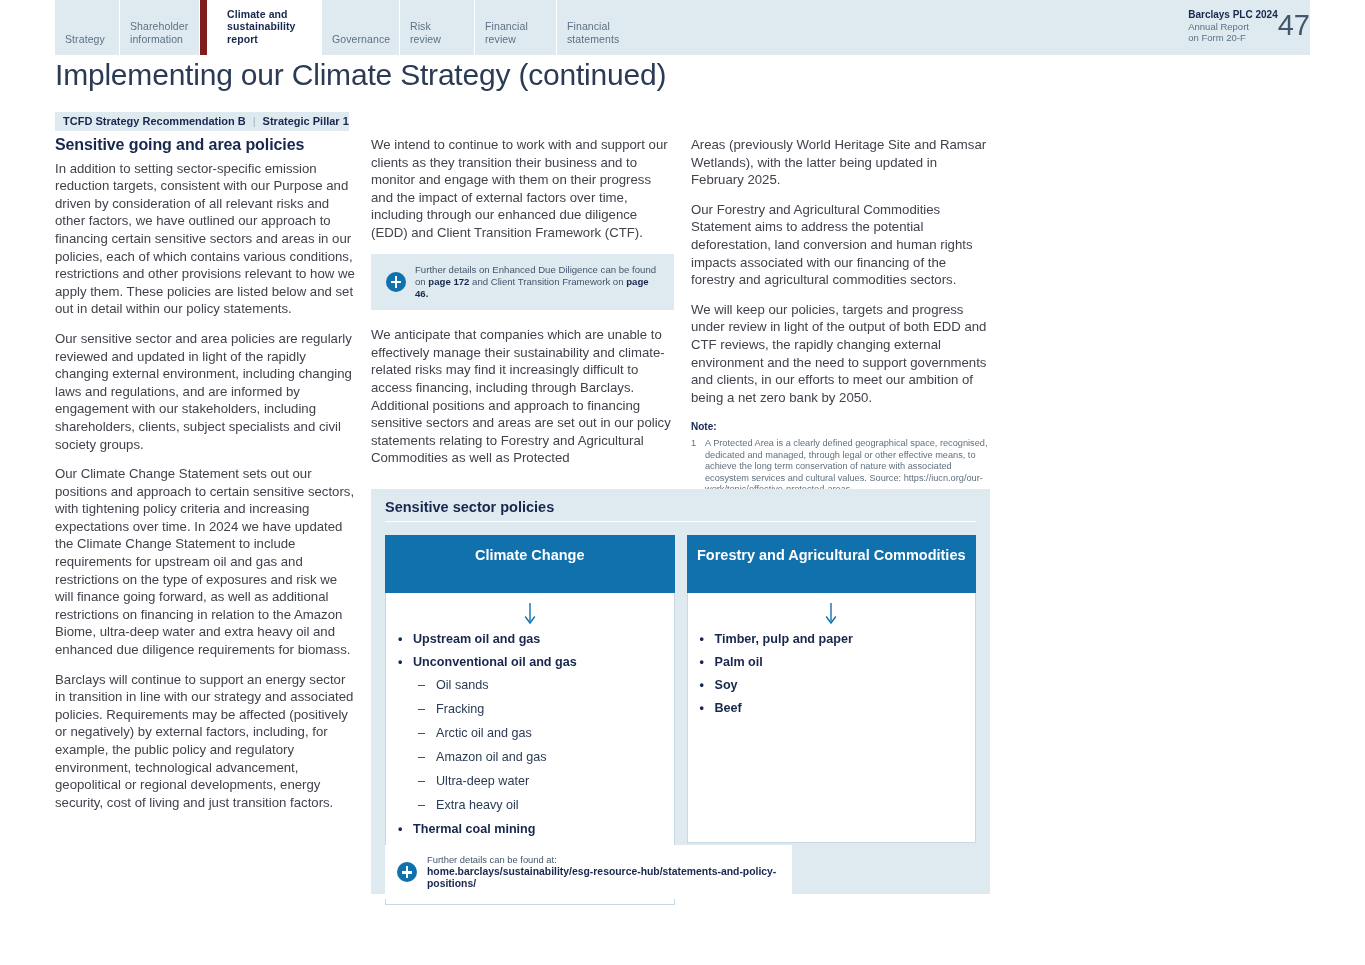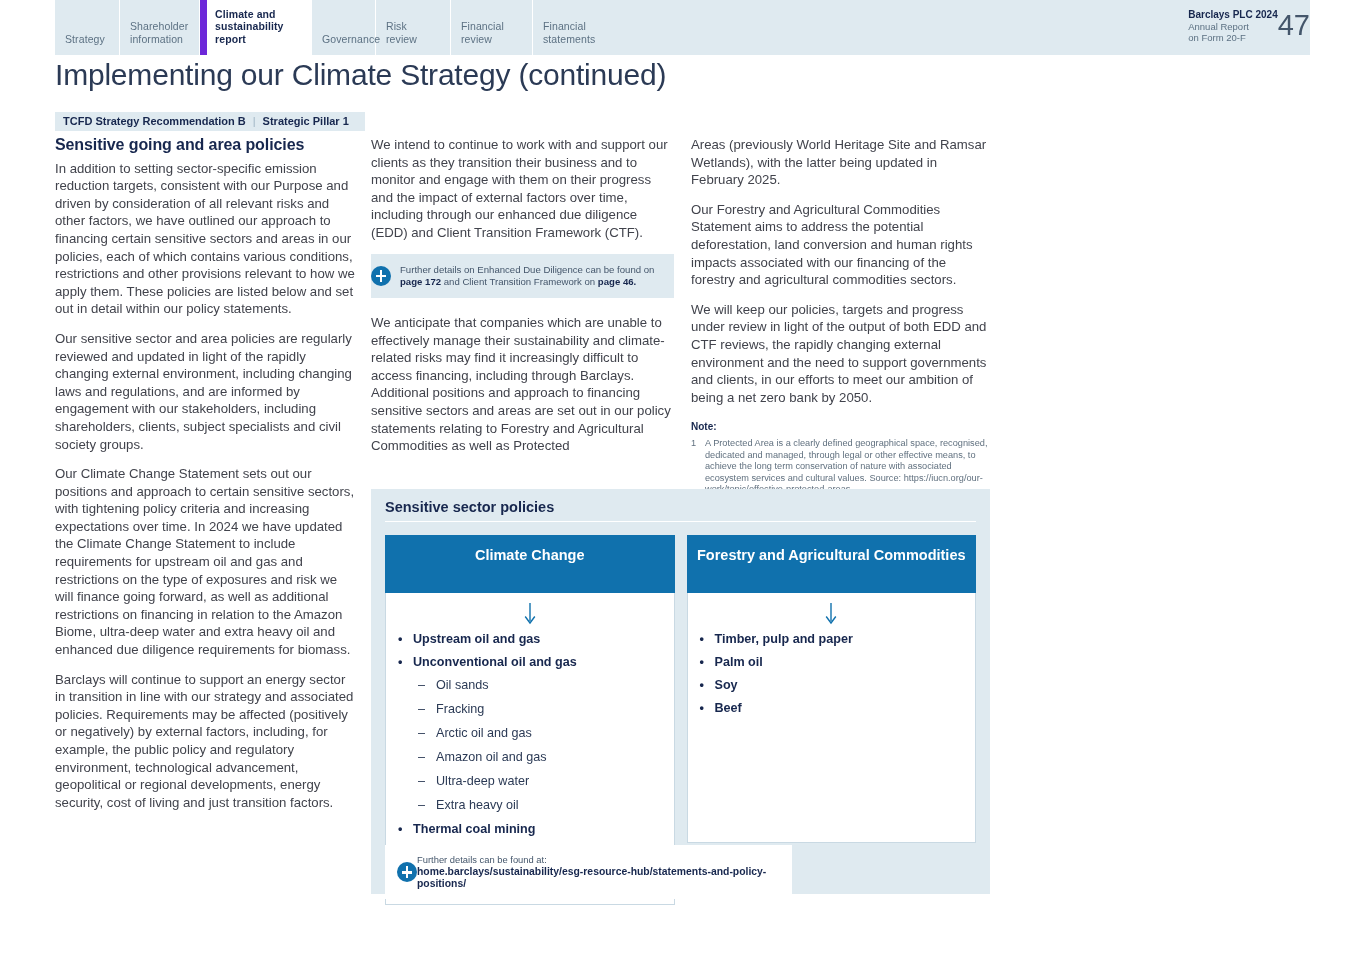--- a/index.html
+++ b/index.html
@@ -34,29 +34,29 @@
     font-size: 10.5px;
     line-height: 12.5px;
     color: #5c7183;
     border-right: 1px solid #ffffff;
     letter-spacing: 0.1px;
   }
   .tab-label { display: block; white-space: pre-line; }
   .tab.t1 { width: 65px; }
   .tab.t2 { width: 80px; }
   .tab.active {
-    width: 112px;
-    background: #ffffff;
-    color: #17274e;
-    font-weight: bold;
-    border-left: 7px solid #6d28d9;
-    padding-left: 8px;
+    width: 122px;
+    background: #ffffff;
+    color: #17274e;
+    font-weight: bold;
+    border-left: 7px solid #7f1d1d;
+    padding-left: 20px;
     border-right: none;
   }
-  .tab.t4 { width: 64px; }
+  .tab.t4 { width: 78px; }
   .tab.t5 { width: 75px; }
   .tab.t6 { width: 82px; }
   .tab.t7 { width: 86px; border-right: none; }
 
   .headright {
     position: absolute;
     right: 55px; top: 9px;
     display: flex;
     align-items: flex-start;
   }
@@ -85,21 +85,21 @@
   }
 
   
   .tcfd {
     position: absolute;
     left: 55px; top: 112px;
     background: #dfeaf0;
     color: #17274e;
     font-size: 11px;
     font-weight: bold;
-    padding: 3px 16px 4px 8px;
+    padding: 3px 0 4px 8px;
     display: flex;
     gap: 7px;
     align-items: center;
     justify-content: space-between;
   }
   .tcfd .divider { color: #9fb4c4; font-weight: normal; }
 
   
   .col {
     position: absolute;
@@ -119,21 +119,21 @@
     margin: 0 0 6px 0;
     letter-spacing: -0.1px;
   }
 
   
   .callout {
     background: #dfeaf0;
     display: flex;
     align-items: center;
     gap: 9px;
-    padding: 10px 0;
+    padding: 10px 15px;
     margin: 5px 0 16px 0;
     box-sizing: border-box;
   }
   .plus-circle {
     flex: 0 0 auto;
     width: 20px; height: 20px;
     border-radius: 50%;
     background: #1071ad;
     position: relative;
   }
@@ -239,21 +239,21 @@
   .bullet-list li.sub .mark { flex: 0 0 10px; }
 
   
   .bottom-callout {
     position: absolute;
     left: 385px; top: 845px;
     width: 407px;
     background: #ffffff;
     display: flex;
     align-items: center;
-    gap: 0;
+    gap: 10px;
     padding: 9px 12px;
     box-sizing: border-box;
   }
   .bc-text { font-size: 9.4px; line-height: 12px; color: #44566b; }
   .bc-text .url { font-weight: bold; color: #17274e; font-size: 10.4px; }
 </style>
 </head>
 <body>
 
 <div class="tabbar">

